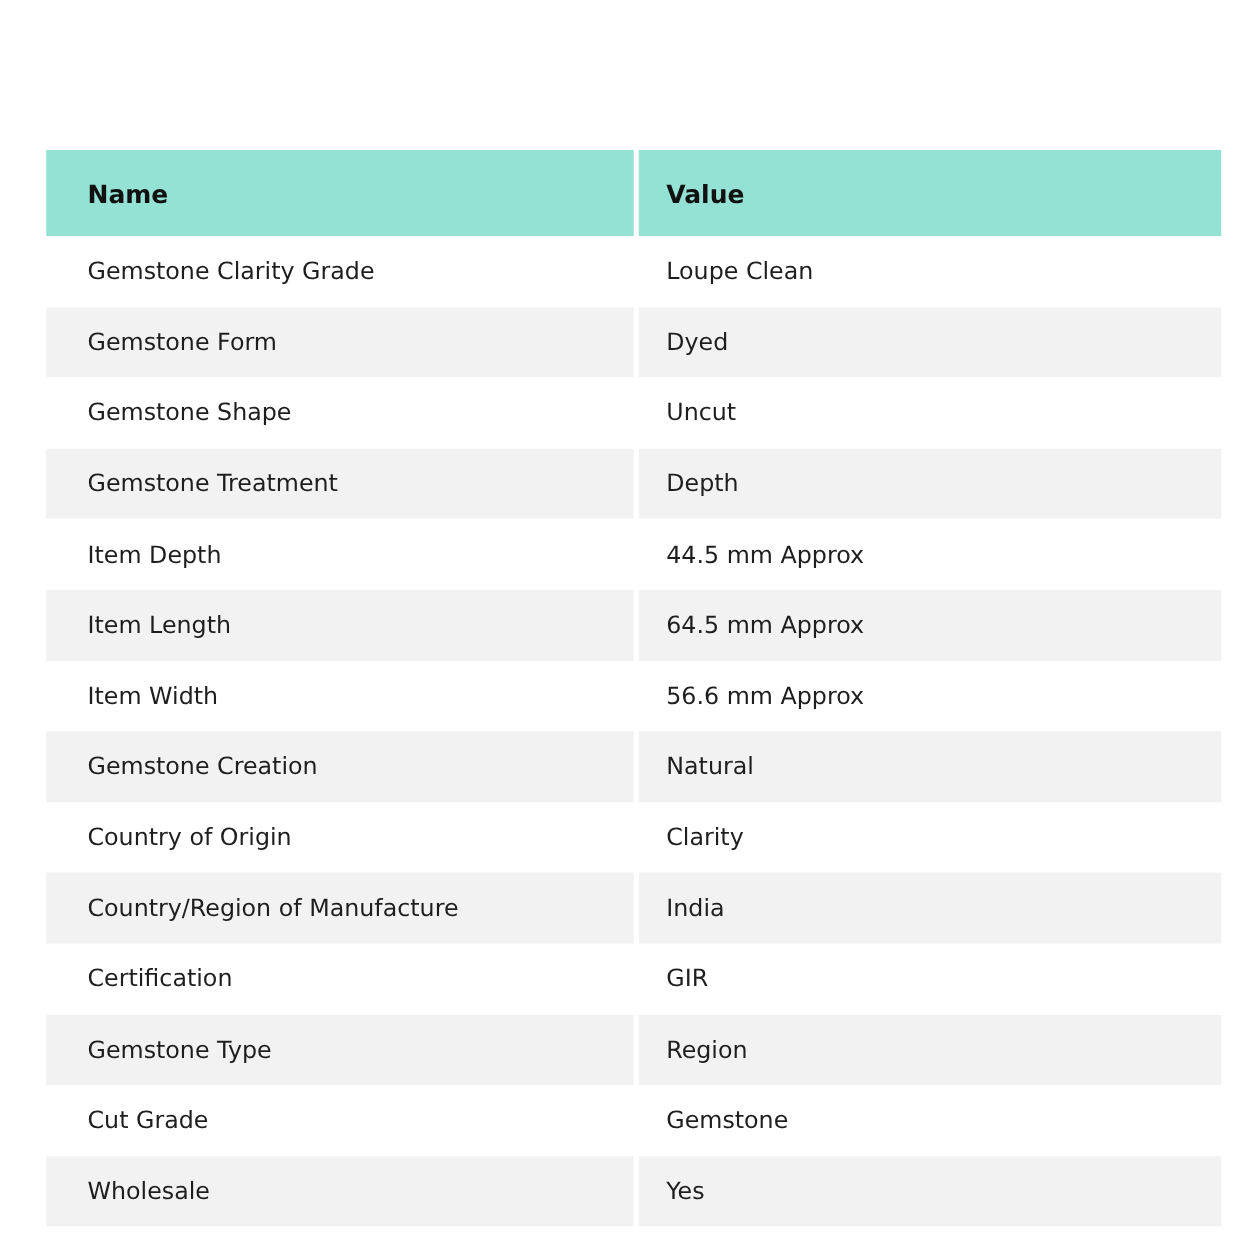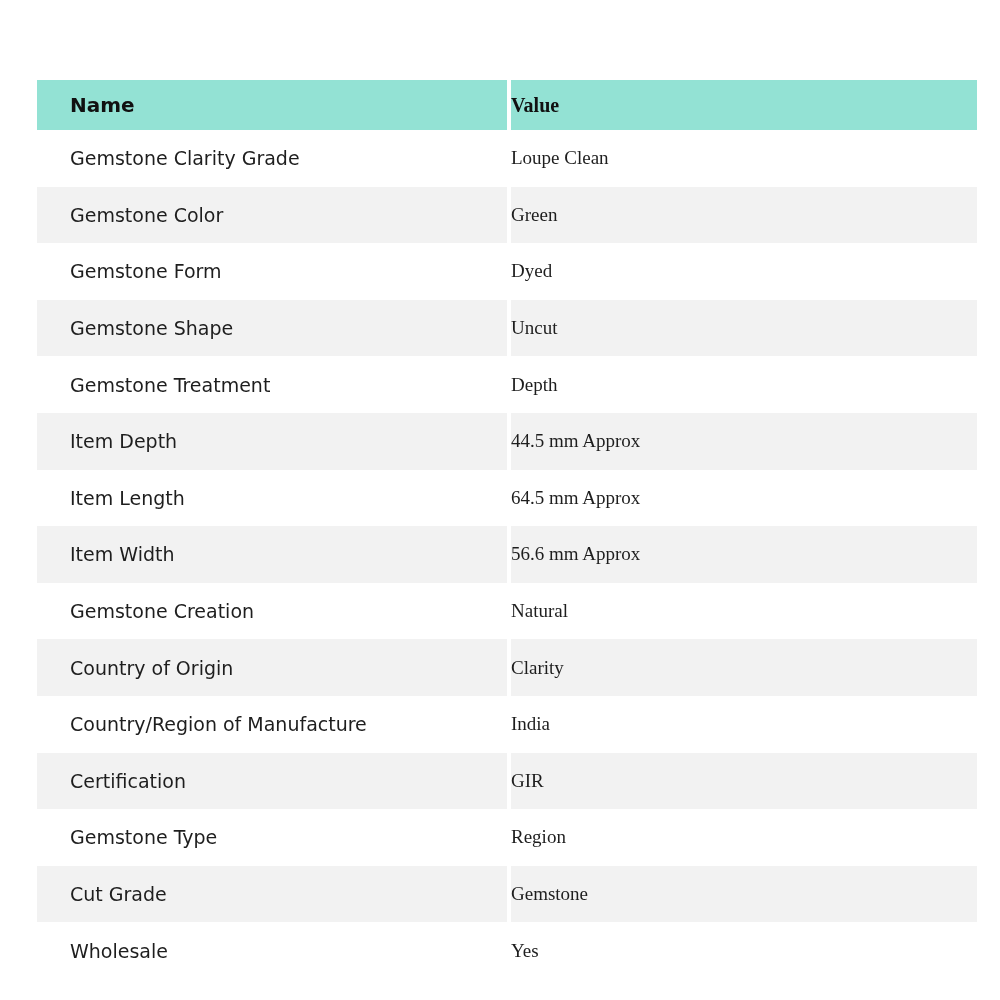--- a/index.html
+++ b/index.html
@@ -23,38 +23,39 @@
     left: 37px;
     top: 80px;
     width: 940px;
   }
   .row {
     display: flex;
     gap: 4px;               
     height: 56.6px;
   }
   .row.header {
-    height: 50px;
+    height: 69px;
+    margin-top: 40px;
   }
   .cell {
     display: flex;
     align-items: center;
     font-size: 19px;
     color: var(--text);
     background: var(--row-bg);
     white-space: nowrap;
     overflow: hidden;
   }
   .cell.name {
     flex: 0 0 470px;
     padding-left: 33px;
   }
   .cell.value {
     flex: 1 1 auto;
-    font-family: Liberation Serif, serif;
+    padding-left: 22px;
   }
   .row.header .cell {
     background: var(--header-bg);
     color: var(--header-text);
     font-size: 20px;
     font-weight: 600;
   }
   
   .row:not(.header):nth-child(odd) .cell {
     background: var(--row-alt-bg);
@@ -65,24 +66,20 @@
 
 <div class="spec-table">
   <div class="row header">
     <div class="cell name">Name</div>
     <div class="cell value">Value</div>
   </div>
 
   <div class="row">
     <div class="cell name">Gemstone Clarity Grade</div>
     <div class="cell value">Loupe Clean</div>
-  </div>
-  <div class="row">
-    <div class="cell name">Gemstone Color</div>
-    <div class="cell value">Green</div>
   </div>
   <div class="row">
     <div class="cell name">Gemstone Form</div>
     <div class="cell value">Dyed</div>
   </div>
   <div class="row">
     <div class="cell name">Gemstone Shape</div>
     <div class="cell value">Uncut</div>
   </div>
   <div class="row">

